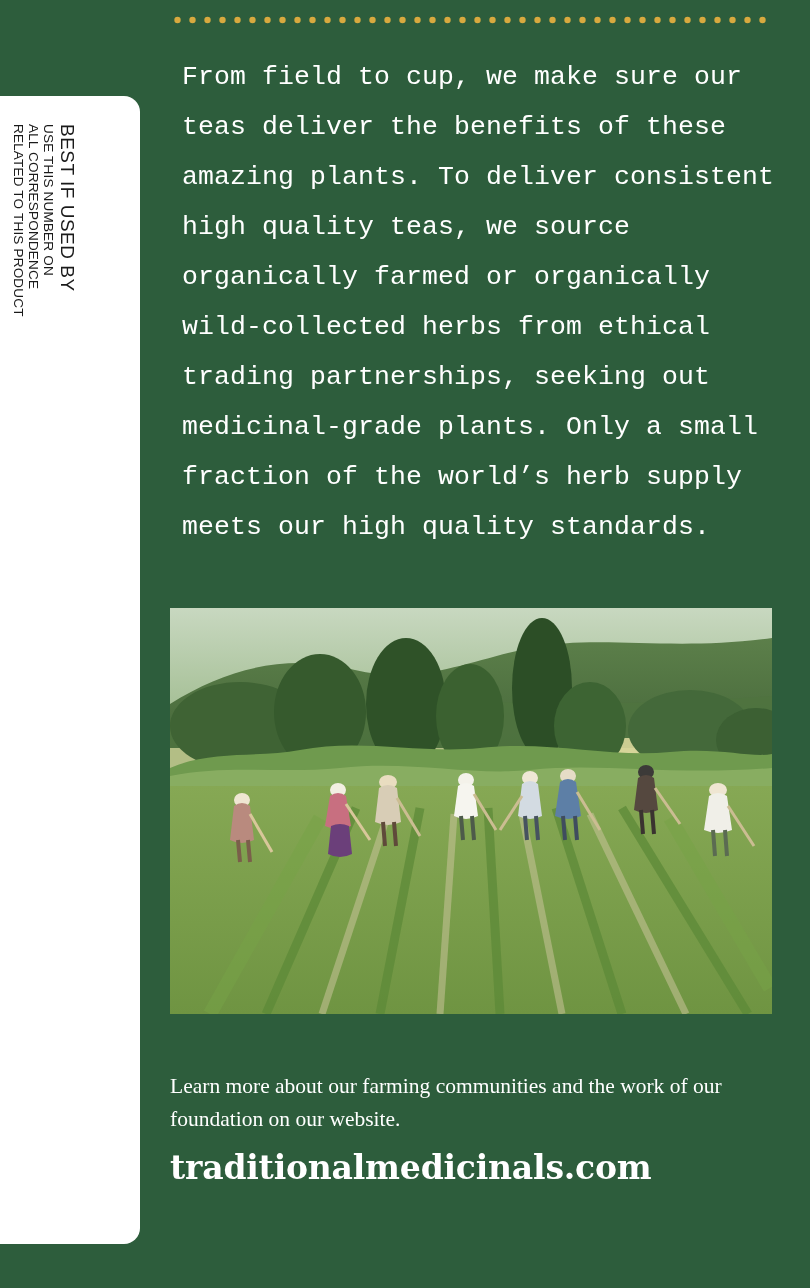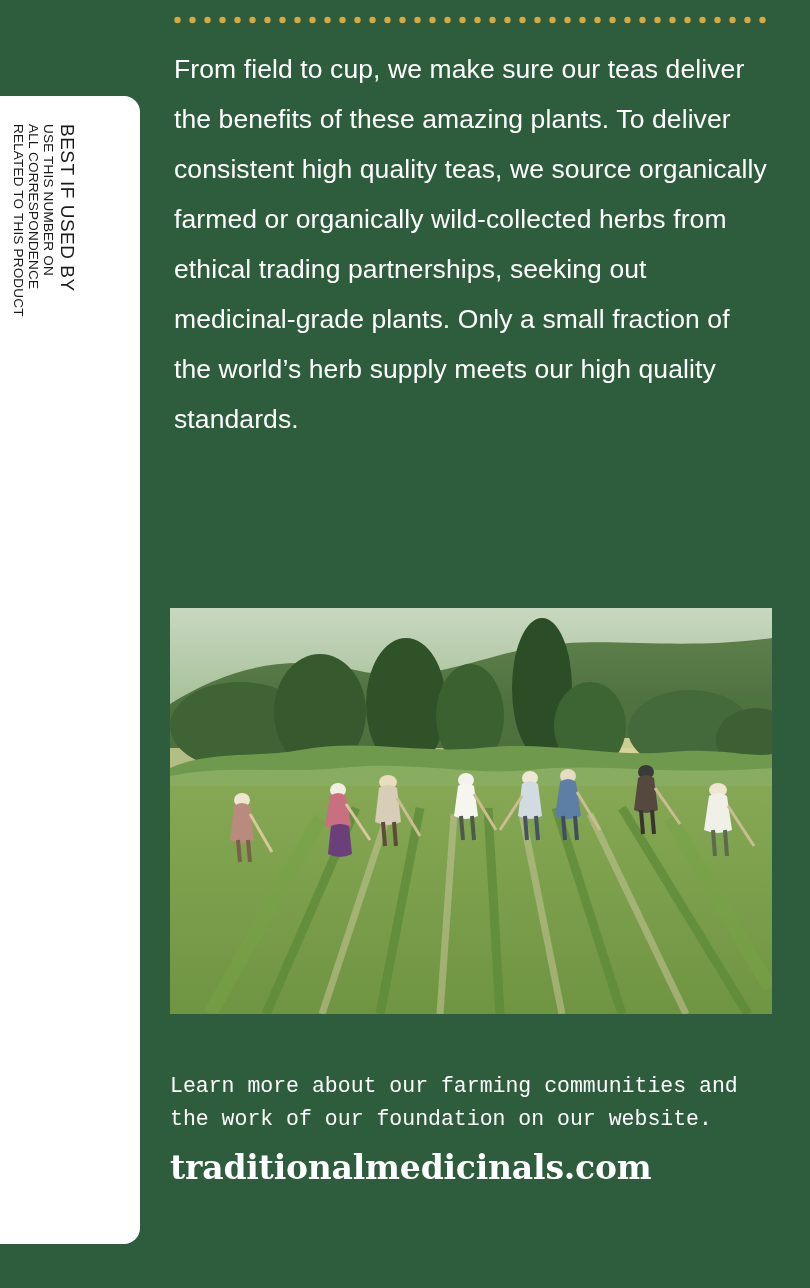--- a/index.html
+++ b/index.html
@@ -96,26 +96,26 @@
   }
 
   .dotrule {
     margin-top: 16px;
     width: 600px;
     height: 8px;
     display: block;
   }
 
   .body-copy {
-    margin: 4px;
+    margin: 12px;
     padding-top: 16px;
     color: #ffffff;
     font-size: 26.5px;
     line-height: 50px;
-    font-family: Liberation Sans, sans-serif;
+    font-family: Liberation Mono, monospace;
     font-weight: 400;
     letter-spacing: 0.1px;
     width: 600px;
   }
 
   
   .photo {
     position: absolute;
     left: 0;
     top: 608px;
@@ -129,21 +129,21 @@
   .footer {
     position: absolute;
     left: 0;
     top: 1070px;
     width: 604px;
   }
   .footer-text {
     color: #ffffff;
     font-size: 21.5px;
     line-height: 33px;
-    font-family: Liberation Mono, monospace;
+    font-family: Liberation Serif, serif;
     margin: 0;
     width: 600px;
   }
   .website {
     font-family: "DejaVu Serif", serif;
     font-weight: 700;
     color: #ffffff;
     font-size: 33px;
     margin: 0;
     padding-top: 12px;

